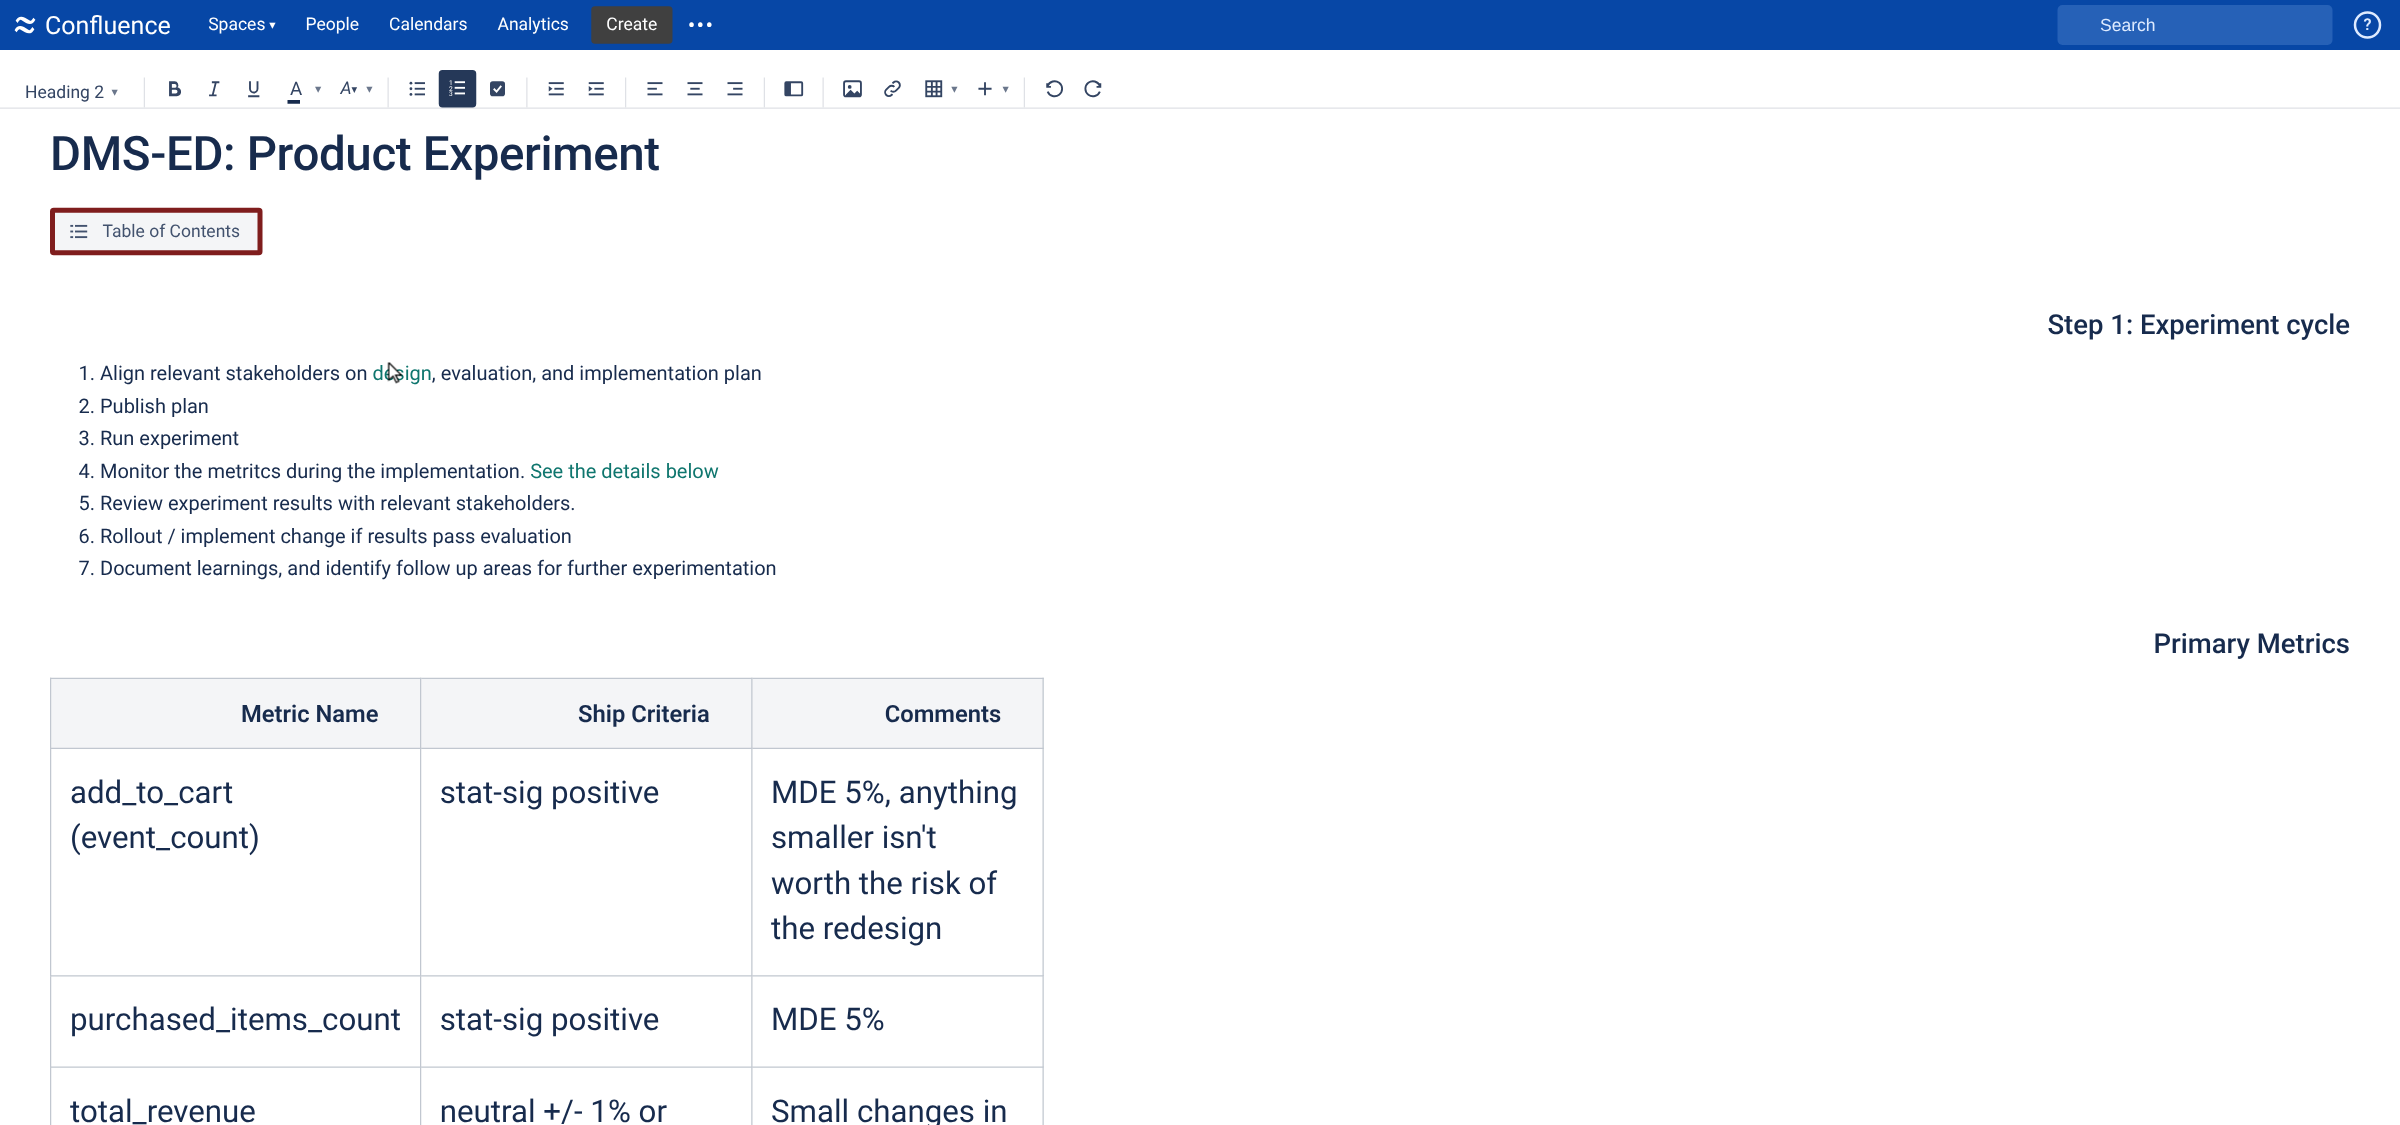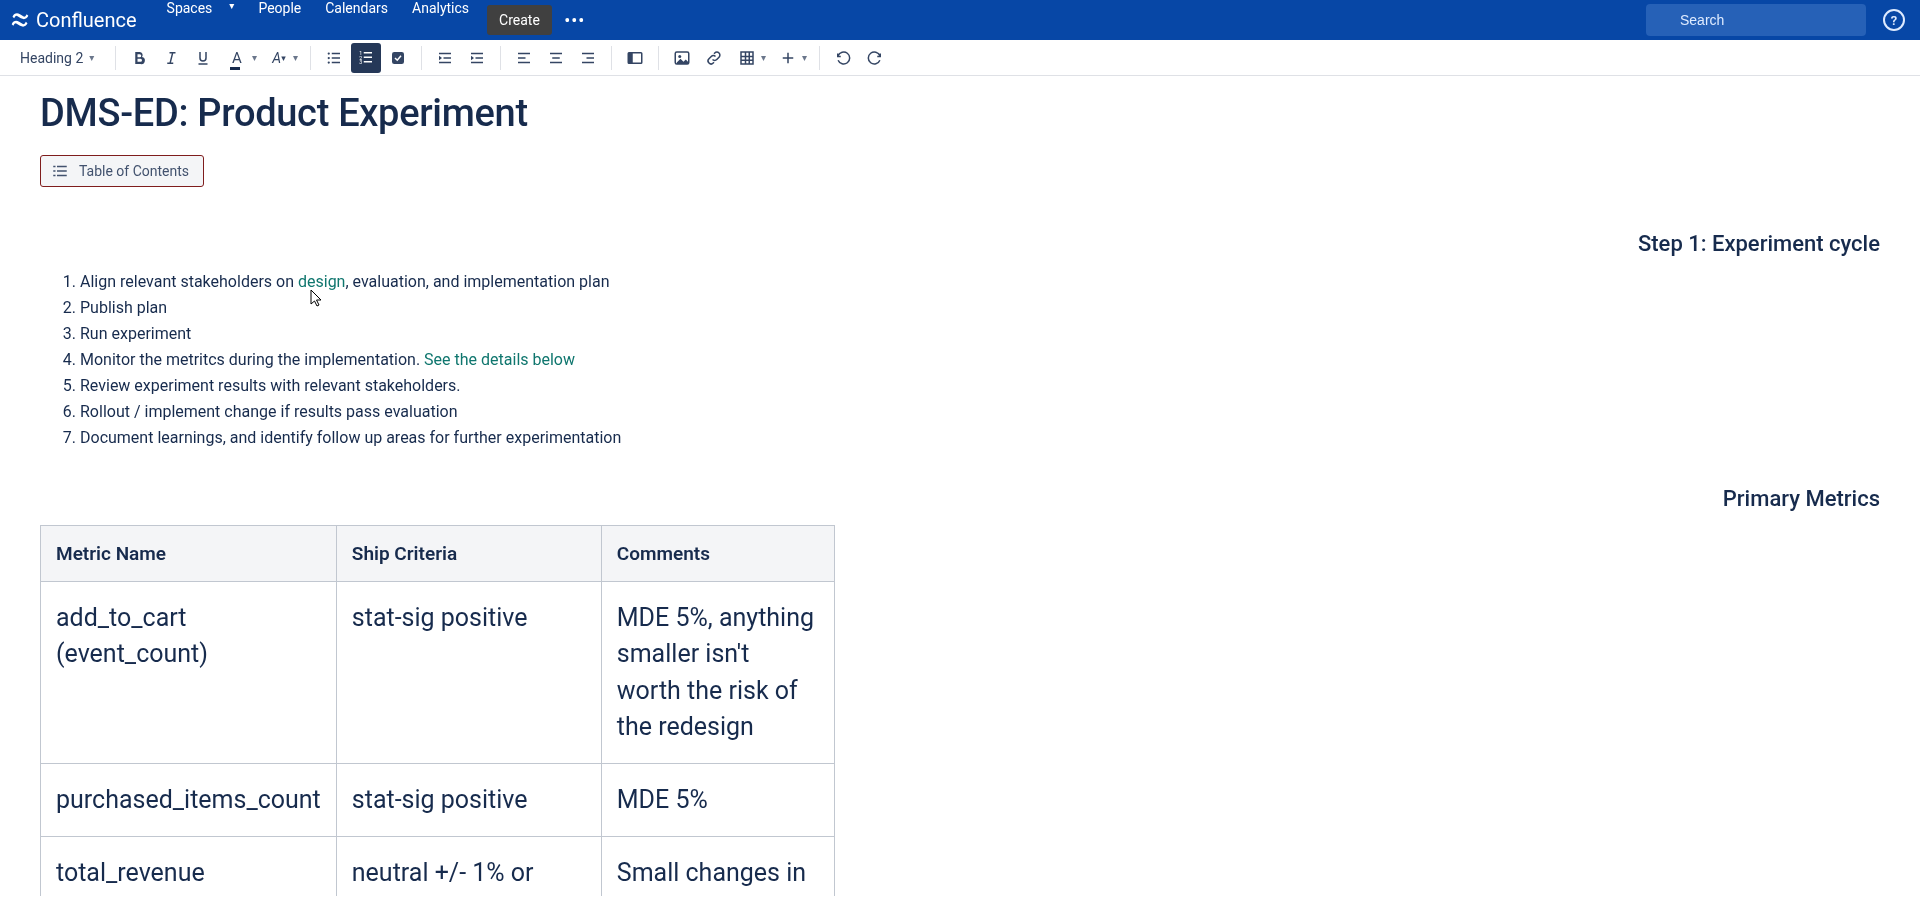--- a/index.html
+++ b/index.html
@@ -2,57 +2,57 @@
 <html><head>
 <meta charset="utf-8">
 <style>
 * { margin: 0; padding: 0; box-sizing: border-box; }
 body { font-family: -apple-system, BlinkMacSystemFont, "Segoe UI", Roboto, Arial, sans-serif; font-size: 14px; color: #172b4d; background: #fff; overflow: hidden; }
 
 
 .topnav { height: 40px; background:#0747a6; display:flex; align-items:center; color:#fff; padding:0 10px; }
 .logo { display:flex; align-items:center; gap:6px; font-size:20px; font-weight:400; margin-right:18px; }
 .logo svg { width:20px; height:20px; fill:#fff; }
-.nav-item { padding:0 12px; height:40px; display:flex; gap:17px; font-size:14px; cursor:pointer; }
+.nav-item { padding:0 12px; height:40px; display:flex; align-items:center; gap:3px; font-size:14px; cursor:pointer; }
 .create-btn { background:#404040; height:30px; padding:0 12px; border-radius:3px; margin-left:6px; display:flex; align-items:center; cursor:pointer; }
 .more-btn { width:34px; height:30px; display:flex; align-items:center; justify-content:center; margin-left:6px; border-radius:3px; cursor:pointer; font-size:18px; letter-spacing:1px; }
 .spacer { flex:1; }
 .search { display:flex; align-items:center; background:#2661b7; border-radius:4px; height:32px; width:220px; padding:0 10px; gap:24px; }
 .search input { background:transparent; border:none; outline:none; color:#deebff; font-size:14px; flex:1; }
 .search input::placeholder { color:#deebff; }
 .help-btn { width:32px; height:32px; margin-left:12px; display:flex; align-items:center; justify-content:center; cursor:pointer; }
 .help-circle { width:22px; height:22px; border:2px solid #deebff; border-radius:50%; display:flex; align-items:center; justify-content:center; font-size:13px; font-weight:600; color:#deebff; }
 
 
-.toolbar { height:36px; border-bottom:1px solid #dfe1e6; display:flex; align-items:center; padding:0 12px; gap:2px; }
+.toolbar { height:47px; border-bottom:1px solid #dfe1e6; display:flex; align-items:flex-end; padding:0 12px; gap:2px; }
 .tb-sep { width:1px; height:24px; background:#dfe1e6; margin:0 6px; }
 .style-select { display:flex; align-items:center; gap:6px; padding:4px 8px; border-radius:3px; cursor:pointer; font-size:14px; color:#344563; min-width:95px; }
 .tb-btn { width:30px; height:30px; display:flex; align-items:center; justify-content:center; border-radius:3px; cursor:pointer; color:#344563; }
 .tb-btn.active { background:#253858; color:#fff; }
 .tb-btn.active svg { fill:#fff; }
 .tb-btn svg { width:18px; height:18px; fill:#344563; }
 .tb-btn-wide { display:flex; align-items:center; padding:0 4px; height:30px; border-radius:3px; cursor:pointer; gap:2px; }
 .color-underline { position:relative; }
 .color-underline::after { content:''; position:absolute; bottom:3px; left:6px; right:10px; height:3px; background:#172b4d; }
 .chev { font-size:10px; color:#6b778c; }
 
 
 .content { padding: 15px 40px; height: calc(100vh - 80px); overflow-y:auto; }
 .page-title { font-size:38px; font-weight:500; color:#172b4d; letter-spacing:-0.3px; margin-bottom:20px; }
-.toc-macro { display:inline-flex; align-items:center; gap:10px; border:1px solid #7f1d1d; background:#f4f5f7; border-radius:3px; padding:6px 14px 6px 10px; cursor:pointer; font-size:14px; color:#42526e; margin-bottom:34px; }
+.toc-macro { display:inline-flex; align-items:center; gap:10px; border:4px solid #7f1d1d; background:#f4f5f7; border-radius:3px; padding:6px 14px 6px 10px; cursor:pointer; font-size:14px; color:#42526e; margin-bottom:34px; }
 .toc-macro svg { width:18px; height:18px; }
 
 h2.section { font-size:22px; font-weight:500; color:#172b4d; margin: 10px 0 14px; text-align: right; }
 
 ol.steps { list-style:decimal; padding-left:40px; font-size:16px; color:#172b4d; line-height:1.5; }
 ol.steps li { margin-bottom:2px; }
 ol.steps a { color:#0f766e; text-decoration:none; }
 
 table.metrics { border-collapse:collapse; margin-top:14px; width:795px; font-size:19px; }
-table.metrics th { text-align:left; font-weight:600; background:#f4f5f7; border:1px solid #c1c7d0; padding:16px 15px; font-size:19px;margin-top:28px; }
+table.metrics th { text-align:right; font-weight:600; background:#f4f5f7; border:1px solid #c1c7d0; padding:16px 33px; font-size:19px;margin-top:28px; }
 table.metrics td { border:1px solid #c1c7d0; padding:18px 15px; vertical-align:top; font-size:25px; line-height:1.45; }
 table.metrics td:first-child, table.metrics th:first-child { width:265px; }
 table.metrics td:nth-child(2), table.metrics th:nth-child(2) { width:265px; }
 
 .cursor { position:fixed; left:310px; top:290px; font-size:14px; pointer-events:none; }
 .cursor svg { width:14px; height:18px; fill:#000; }
 
 </style>
 </head>
 <body>

